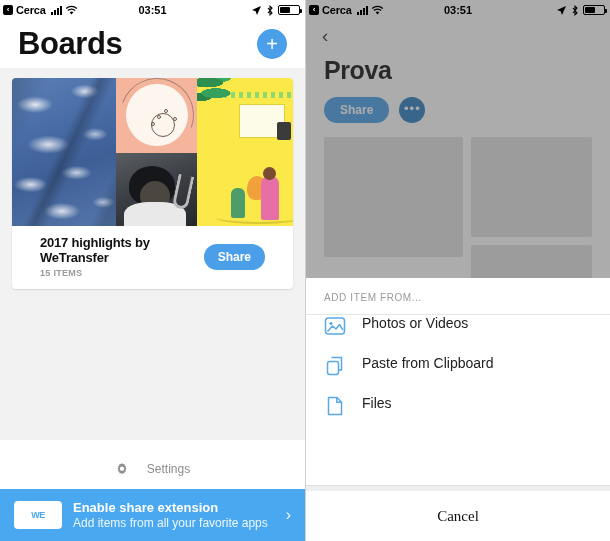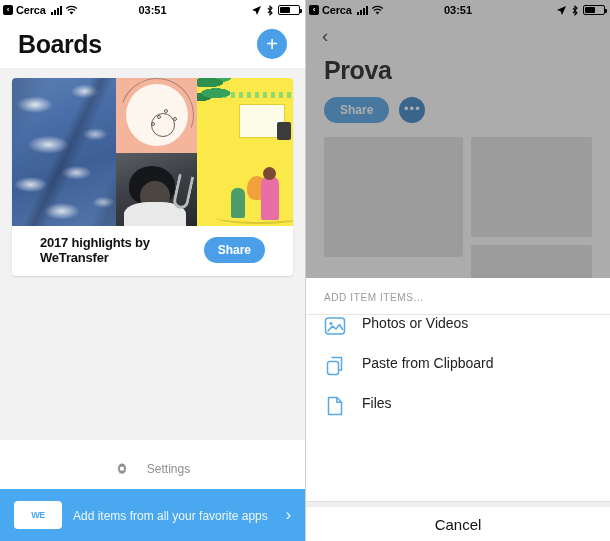--- a/index.html
+++ b/index.html
@@ -47,21 +47,21 @@
     content: ""; position: absolute; right: -3px; top: 3px;
     width: 2px; height: 4px; background: #000; border-radius: 0 1px 1px 0;
   }
   .sb-batt span { display: block; height: 100%; width: 55%; background: #000; border-radius: 1px; }
 
   
   .nav-header {
     height: 48px; display: flex; align-items: center;
     padding: 0 18px; background: #fff;
   }
-  .page-title { font-size: 25px; font-weight: bold; color: #111; letter-spacing: -0.4px; }
+  .page-title { font-size: 31px; font-weight: bold; color: #111; letter-spacing: -0.4px; }
   .add-btn {
     margin-left: auto; width: 30px; height: 30px; border-radius: 50%;
     background: #4a9fe8; color: #fff; border: none;
     display: flex; align-items: center; justify-content: center;
     font-size: 20px; line-height: 1; cursor: pointer; font-weight: 300;
   }
   .board-list {
     background: #f2f2f2; padding: 10px 12px;
     height: 372px; position: relative;
   }
@@ -246,23 +246,23 @@
   .sheet-items { flex: 1; }
   .sheet-item {
     display: flex; height: 40px; padding: 0 18px;
     cursor: pointer;
   }
   .sheet-item + .sheet-item { margin-top: 0; }
   .sheet-icon { width: 22px; height: 22px; flex: none; }
   .sheet-label { margin-left: 16px; font-size: 14px; color: #222; }
   .sheet-sep { height: 6px; background: #efefef; border-top: 1px solid #e0e0e0; }
   .cancel-btn {
-    height: 34px; display: flex; align-items: center; justify-content: center;
+    height: 50px; display: flex; align-items: center; justify-content: center;
     font-size: 15px; color: #111; background: #fff; border: none;
-    width: 100%; cursor: pointer; font-family: Liberation Sans, sans-serif;
+    width: 100%; cursor: pointer; font-family: Liberation Serif, serif;
   }
 </style>
 </head>
 <body>
 
 <div class="screens">
 
   <div class="screen left">
 
     <div class="statusbar">
@@ -330,37 +330,39 @@
             <div class="lamp"></div>
               <div class="fig1"></div>
               <div class="fig2"></div>
             <div class="cam"></div>
               <div class="cable"></div>
           </div>
         </div>
         <div class="card-footer">
           <div class="card-text">
             <div class="card-title">2017 highlights by WeTransfer</div>
+            <div class="card-sub">15 ITEMS</div>
           </div>
           <button class="share-pill">Share</button>
         </div>
       </div>
     </div>
 
     <div class="settings-bar">
       <svg width="14" height="14" viewBox="0 0 20 20">
         <path fill="#8d8d8d" d="M10 1.2 11.3 3.2 13.6 2.6 13.7 5 15.9 5.9 14.8 8 16.6 9.5 14.8 11 15.9 13.1 13.7 14 13.6 16.4 11.3 15.8 10 17.8 8.7 15.8 6.4 16.4 6.3 14 4.1 13.1 5.2 11 3.4 9.5 5.2 8 4.1 5.9 6.3 5 6.4 2.6 8.7 3.2Z"></path>
         <circle cx="10" cy="9.5" r="3.1" fill="#fff"></circle>
       </svg>
       <span class="label">Settings</span>
     </div>
 
     <div class="promo">
       <div class="promo-logo">WE</div>
       <div class="promo-text">
+        <div class="promo-title">Enable share extension</div>
         <div class="promo-sub">Add items from all your favorite apps</div>
       </div>
       <div class="promo-chev">›</div>
     </div>
   </div>
 
   <div class="screen right">
 
     <div class="content">
       <div class="statusbar">
@@ -409,21 +411,21 @@
         <div class="col">
           <div></div>
           <div></div>
         </div>
       </div>
     </div>
 
     <div class="dim-overlay"></div>
 
     <div class="sheet">
-      <div class="sheet-head">ADD ITEM ITEMS...</div>
+      <div class="sheet-head">ADD ITEM FROM...</div>
 
       <div class="sheet-items">
 
         <div class="sheet-item">
           <svg class="sheet-icon" viewBox="0 0 22 22">
             <rect x="1.5" y="3" width="19" height="16" rx="3" fill="none" stroke="#5aa9e6" stroke-width="1.5"></rect>
             <circle cx="7" cy="8.5" r="1.6" fill="#5aa9e6"></circle>
             <path d="M3.5 16.5 L8.5 11 L12 14 L15.5 9.5 L19 15" fill="none" stroke="#5aa9e6" stroke-width="1.5" stroke-linejoin="round"></path>
           </svg>
           <span class="sheet-label">Photos or Videos</span>

